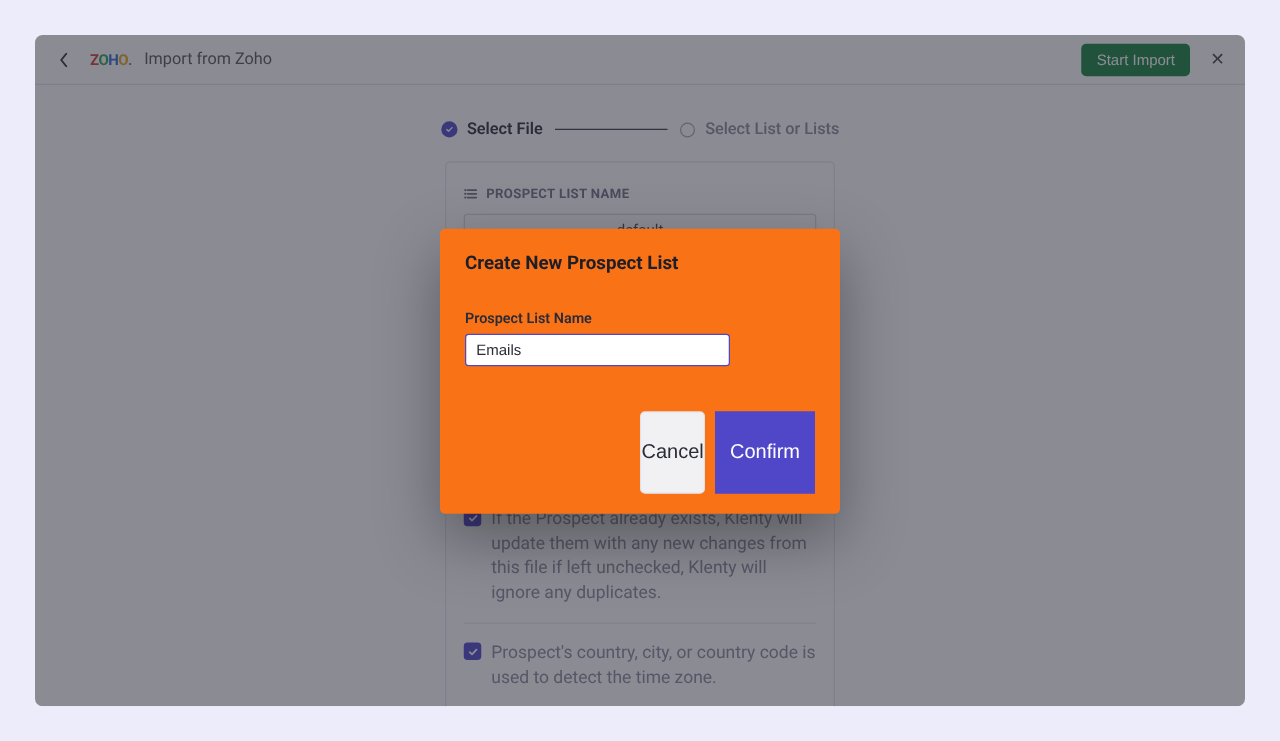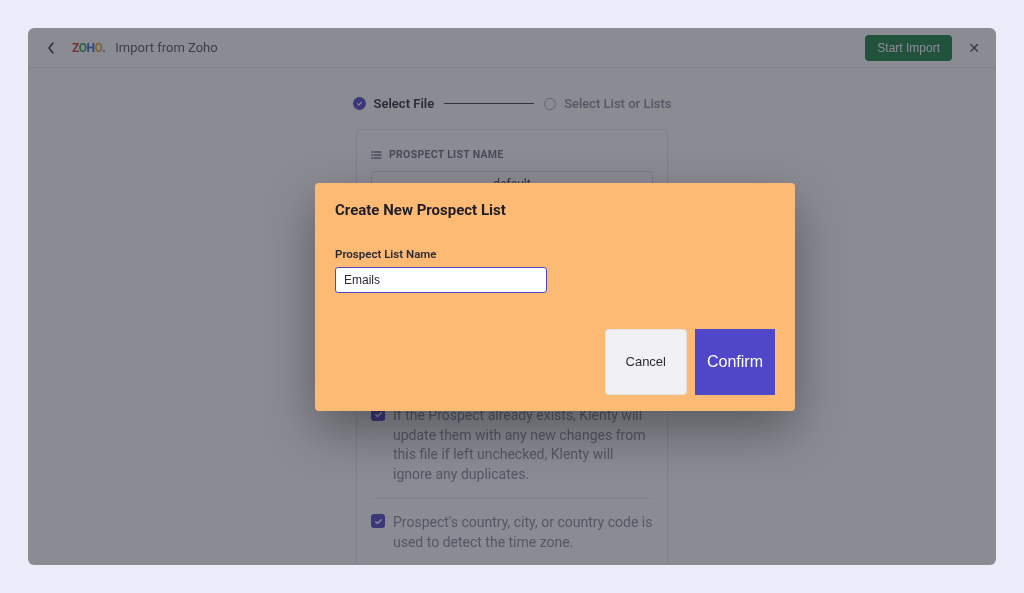--- a/index.html
+++ b/index.html
@@ -196,26 +196,25 @@
   .opt-title { font-size: 12px; font-weight: 600; color: #2B2B38; }
   .opt-desc { font-size: 14px; color: #8A8A99; line-height: 1.4; }
   .hr { height: 1px; background: #ECECF2; margin: 8px 0; }
 
   
   .modal {
     position: absolute;
     z-index: 3;
     left: 50%; top: 50%;
     transform: translate(-50%, -50%);
-    width: 480px;
-    background: #fdba74;
+    width: 320px;
+    background: #f97316;
     border-radius: 4px;
     box-shadow: 0 20px 50px rgba(0,0,0,0.35);
     padding: 18px 20px 16px 20px;
-    margin-left: 43px;
   }
   .modal-title {
     font-size: 15px;
     font-weight: 700;
     color: #1E1E28;
     margin-bottom: 28px;
   }
   .modal-label {
     font-size: 11.5px;
     font-weight: 600;
@@ -234,22 +233,22 @@
   .modal-actions {
     display: flex;
     justify-content: flex-end;
     gap: 8px;
     margin-top: 36px;
   }
   .btn-secondary {
     background: #F1F1F4;
     border: 1px solid #E2E2EA;
     color: #2B2B38;
-    font-size: 13px;
-    padding: 6px 20px;
+    font-size: 16px;
+    padding: 6px 0;
     border-radius: 4px;
     cursor: pointer;
   }
   .btn-primary {
     background: #4F46C8;
     border: none;
     color: #fff;
     font-size: 16px;
     padding: 24px 12px;
     border-radius: 0;

